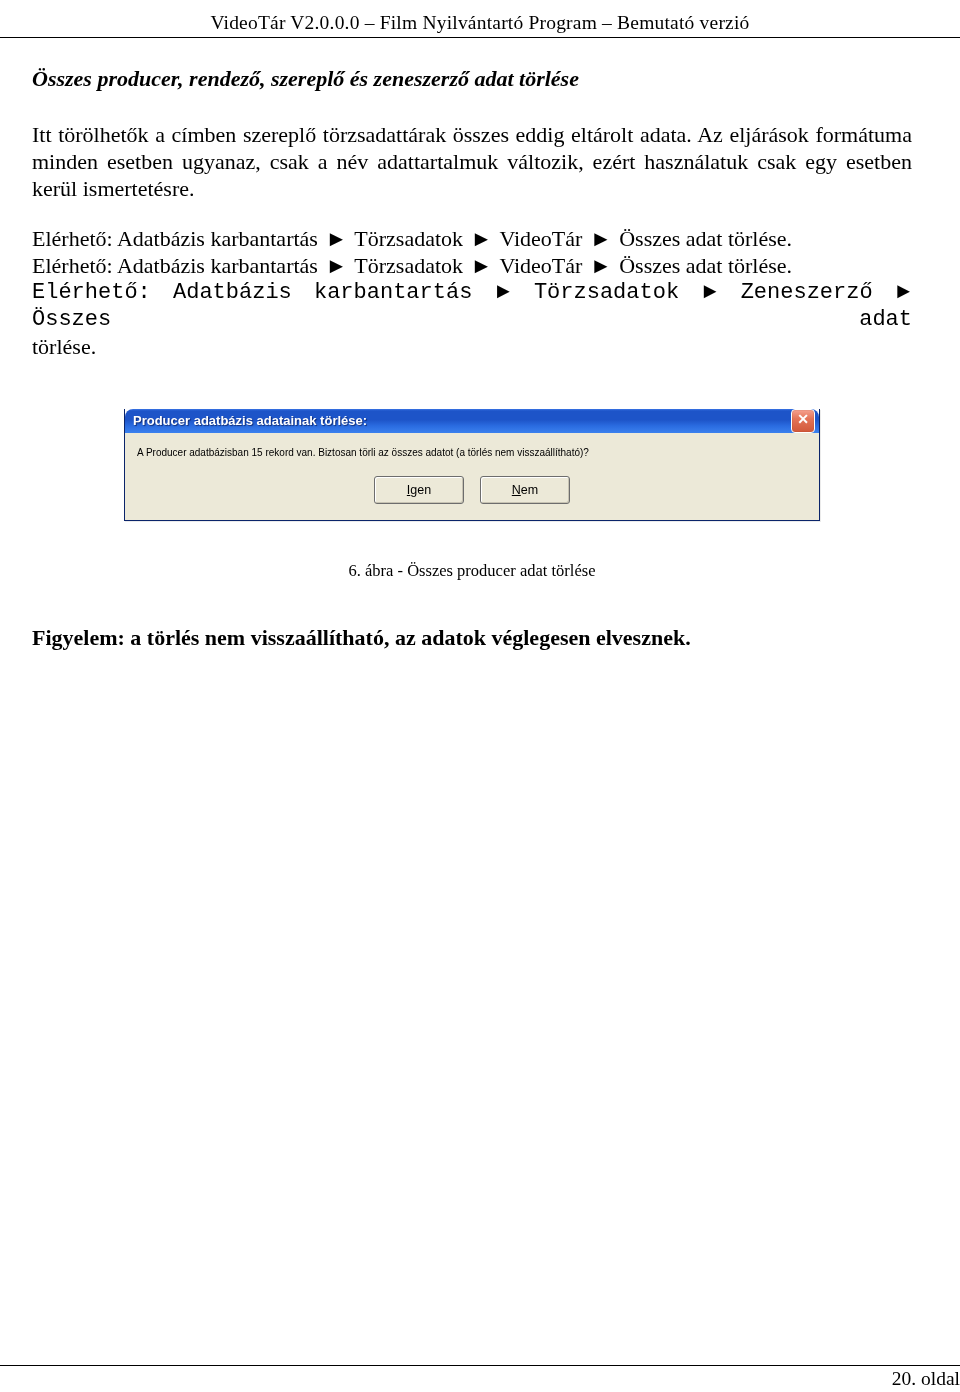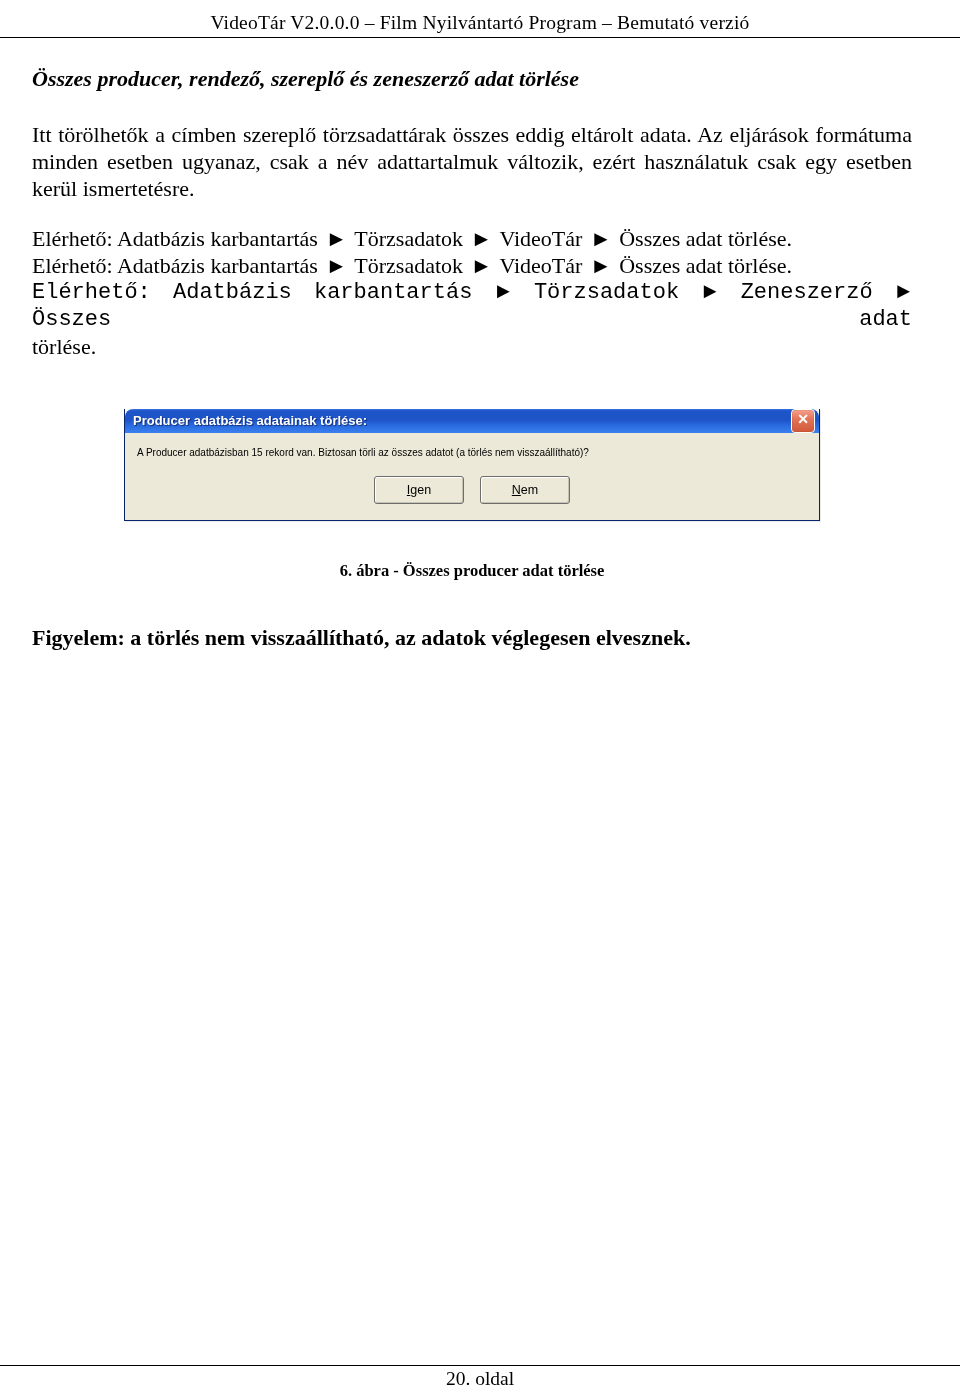--- a/index.html
+++ b/index.html
@@ -123,35 +123,35 @@
     font-size: 12.5px;
     display: flex;
     align-items: center;
     justify-content: center;
     box-shadow: inset 1px 1px 0 #ffffff, inset -1px -1px 0 #c7c3b3;
   }
   .xp-btn .mn { text-decoration: underline; }
   .caption {
     text-align: center;
     font-size: 16.5px;
-    font-weight: bold;
+    font-weight: normal;
     margin: 40px 0 44px 0;
   }
   .warning {
     font-weight: bold;
     font-size: 22px;
     margin-top: 32px;
   }
 
   .page-footer {
     position: absolute;
     left: 0;
     right: 0;
     bottom: 0;
-    text-align: center;
+    text-align: right;
   }
   .footer-rule {
     border: none;
     border-top: 1.5px solid #000;
     margin: 0 0 2px 0;
     width: 100%;
   }
   .footer-text {
     font-size: 19.5px;
     padding-bottom: 2px;

